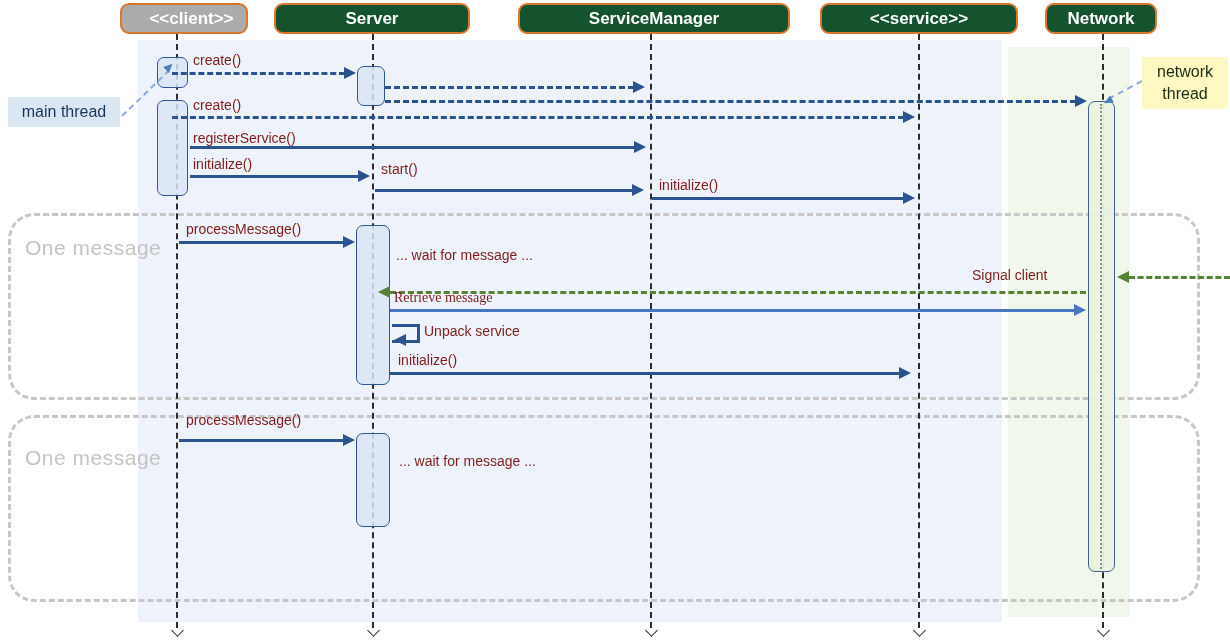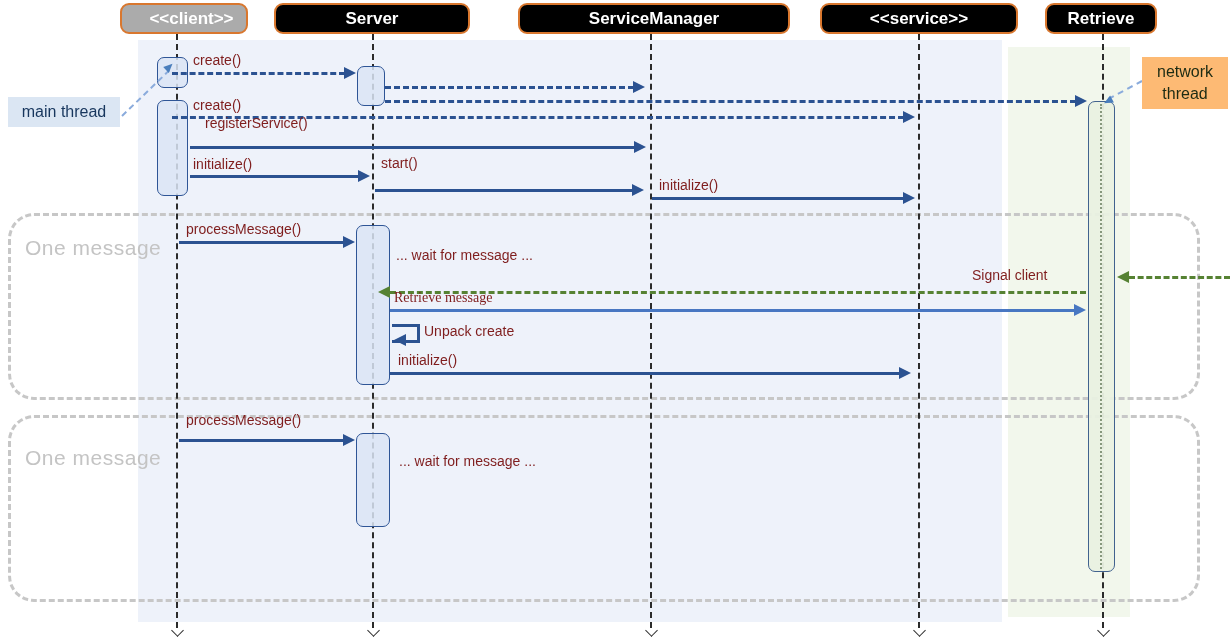--- a/index.html
+++ b/index.html
@@ -10,21 +10,21 @@
   .bg{position:absolute;z-index:0;}
   .bg-blue{background:#eef2fa;}
   .bg-green{background:#f2f7ec;}
   .frame{position:absolute;z-index:1;border:3px dashed #c7c7c7;border-radius:26px;}
   .frame-label{font-size:21px;color:#c4c4c4;letter-spacing:.5px;}
   .lifeline{position:absolute;z-index:2;width:0;border-left:2px dashed #2b2b2b;}
   .ll-end{position:absolute;z-index:2;width:8px;height:8px;
     border-right:1.6px solid #2b2b2b;border-bottom:1.6px solid #2b2b2b;transform:rotate(45deg);}
   .header{
     position:absolute;top:3px;height:31px;z-index:4;box-sizing:border-box;
-    border:2.5px solid #d9772e;border-radius:9px;background:#000000;
+    border:2.5px solid #d9772e;border-radius:9px;background:#14532d;
     color:#ffffff;font-weight:bold;font-size:17px;
     display:flex;align-items:center;justify-content:center;
   }
   .header.gray{background:#ababab;padding-left:15px;}
   .act{position:absolute;z-index:3;box-sizing:border-box;
     background:rgba(219,229,244,.85);border:1.6px solid #2e5596;border-radius:7px;}
   .act.green{background:rgba(233,241,225,.95);border-color:#41628e;}
   .act-inner-dotted{position:absolute;left:11px;top:2px;bottom:2px;width:0;border-left:2px dotted #86987c;}
   .line{position:absolute;z-index:5;height:0;}
   .solid{border-top:3px solid #2b5291;}
@@ -35,21 +35,21 @@
   .ah-r{border-left:12px solid #2b5291;}
   .ah-l{border-right:12px solid #2b5291;}
   .ah-g{border-right:12px solid #568233;}
   .ah-b{border-left:12px solid #4877c2;}
   .mlabel{position:absolute;z-index:7;font-size:14px;color:#7f1d1d;white-space:nowrap;}
   .selfloop{position:absolute;z-index:5;box-sizing:border-box;width:28px;height:19px;
     border-top:3px solid #2b5291;border-right:3px solid #2b5291;border-bottom:3px solid #2b5291;}
   .note{position:absolute;z-index:7;display:flex;align-items:center;justify-content:center;
     text-align:center;font-size:16px;line-height:1.4;}
   .note-blue{background:#dbe6f3;color:#17365d;}
-  .note-green{background:#fdba74;color:#1c2b13;}
+  .note-green{background:#fef9c3;color:#1c2b13;}
   .conn{position:absolute;z-index:6;height:0;border-top:2px dashed #8aabdc;transform-origin:left center;}
   .conn-head{position:absolute;z-index:6;width:0;height:0;border-top:4px solid transparent;
     border-bottom:4px solid transparent;border-left:9px solid #4a7ebc;transform-origin:left center;}
 </style>
 </head>
 <body>
 
 <div class="canvas">
 
   <div class="bg bg-blue" style="left:138px;top:40px;width:864px;height:582px;"></div>
@@ -70,21 +70,21 @@
   <div class="ll-end" style="left:173px;top:626px;"></div>
   <div class="ll-end" style="left:369px;top:626px;"></div>
   <div class="ll-end" style="left:647px;top:626px;"></div>
   <div class="ll-end" style="left:915px;top:626px;"></div>
   <div class="ll-end" style="left:1099px;top:626px;"></div>
 
   <div class="header gray" style="left:120px;width:128px;">&lt;&lt;client&gt;&gt;</div>
   <div class="header" style="left:274px;width:196px;">Server</div>
   <div class="header" style="left:820px;width:198px;">&lt;&lt;service&gt;&gt;</div>
   <div class="header" style="left:518px;width:272px;">ServiceManager</div>
-  <div class="header" style="left:1045px;width:112px;">Retrieve</div>
+  <div class="header" style="left:1045px;width:112px;">Network</div>
 
   <div class="act" style="left:157px;top:57px;width:31px;height:31px;"></div>
   <div class="act" style="left:157px;top:100px;width:31px;height:96px;"></div>
   <div class="act" style="left:357px;top:66px;width:28px;height:40px;"></div>
   <div class="act" style="left:356px;top:225px;width:34px;height:160px;"></div>
   <div class="act" style="left:356px;top:433px;width:34px;height:94px;"></div>
   <div class="act green" style="left:1088px;top:101px;width:27px;height:471px;">
     <div class="act-inner-dotted"></div>
   </div>
 
@@ -128,29 +128,29 @@
   <div class="ah ah-l" style="left:394px;top:334px;"></div>
 
   <div class="line solid" style="left:390px;top:372px;width:509px;"></div>
   <div class="ah ah-r" style="left:899px;top:367px;"></div>
 
   <div class="line solid" style="left:179px;top:439px;width:164px;"></div>
   <div class="ah ah-r" style="left:343px;top:434px;"></div>
 
   <div class="mlabel" style="left:193px;top:52px;">create()</div>
   <div class="mlabel" style="left:193px;top:97px;">create()</div>
-  <div class="mlabel" style="left:193px;top:115px;margin-left:12px;">registerService()</div>
+  <div class="mlabel" style="left:193px;top:130px;">registerService()</div>
   <div class="mlabel" style="left:193px;top:156px;">initialize()</div>
-  <div class="mlabel" style="left:381px;top:155px;text-align:right;">start()</div>
+  <div class="mlabel" style="left:381px;top:161px;text-align:right;">start()</div>
   <div class="mlabel" style="left:659px;top:177px;">initialize()</div>
   <div class="mlabel" style="left:186px;top:221px;">processMessage()</div>
   <div class="mlabel" style="left:396px;top:247px;">... wait for message ...</div>
   <div class="mlabel" style="left:972px;top:267px;">Signal client</div>
   <div class="mlabel" style="left:394px;top:290px;font-family:Liberation Serif, serif;">Retrieve message</div>
-  <div class="mlabel" style="left:424px;top:323px;">Unpack create</div>
+  <div class="mlabel" style="left:424px;top:323px;">Unpack service</div>
   <div class="mlabel" style="left:398px;top:352px;">initialize()</div>
   <div class="mlabel" style="left:186px;top:412px;">processMessage()</div>
   <div class="mlabel" style="left:399px;top:453px;">... wait for message ...</div>
 
   <div class="note note-blue" style="left:8px;top:97px;width:112px;height:30px;">
     <span>main thread</span>
   </div>
   <div class="conn" style="left:122px;top:115px;width:66px;transform:rotate(-44deg);"></div>
   <div class="conn-head" style="left:166px;top:66px;transform:rotate(-44deg);"></div>
 

